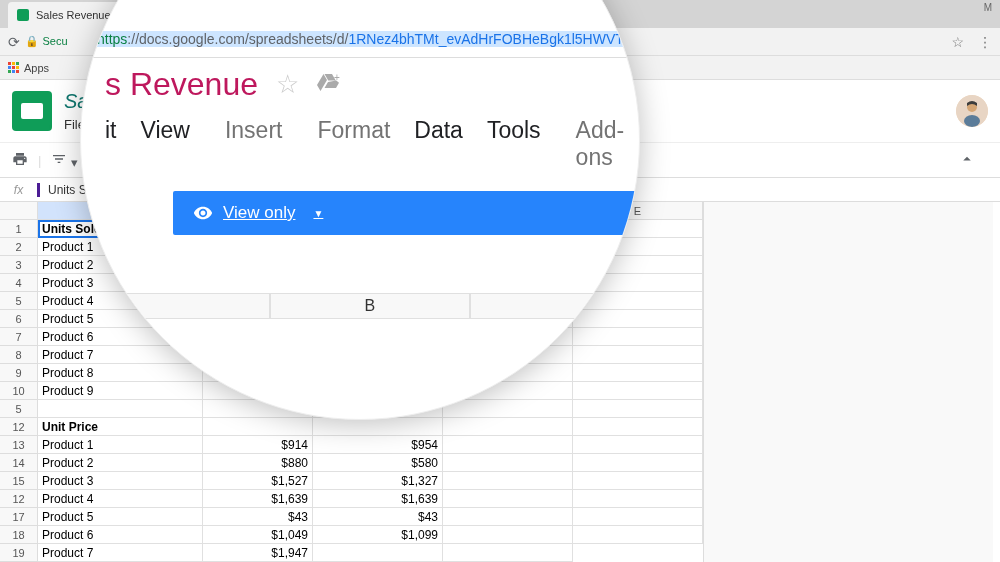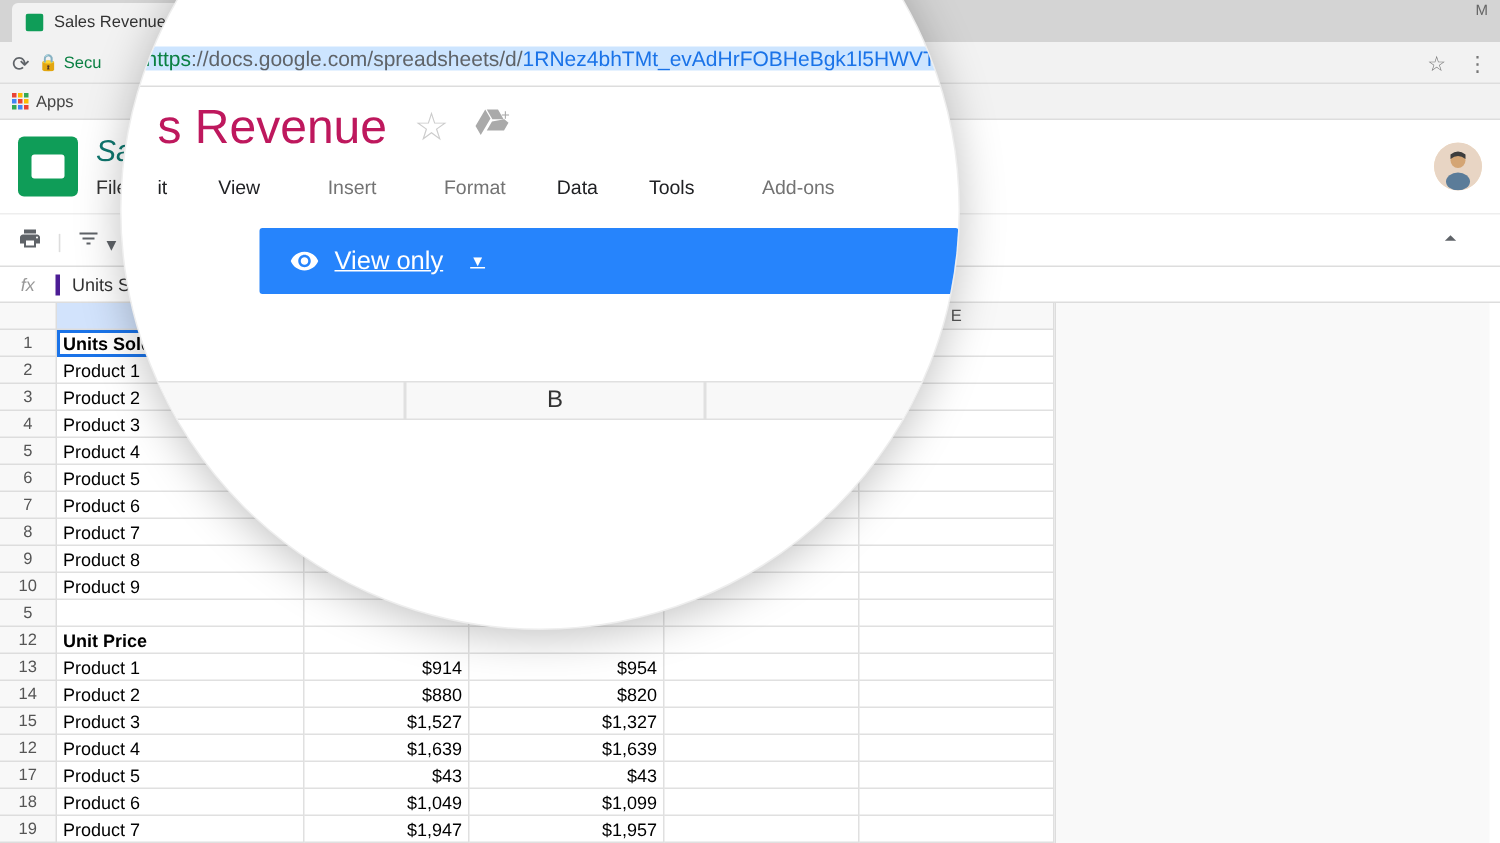--- a/index.html
+++ b/index.html
@@ -56,21 +56,21 @@
 .magnifier { position: absolute; top: -140px; left: 80px; width: 560px; height: 560px; border-radius: 50%; background: #fff; box-shadow: 0 4px 30px rgba(0,0,0,0.25); overflow: hidden; border: 1px solid #eee; display:flex; flex-direction:column; }
 .mag-url-row { margin-top: 164px; padding: 6px 16px; font-size: 14px; }
 .mag-url-green { color: #0b8043; }
 .mag-url-blue { color: #1a73e8; }
 .mag-url-gray { color: #5f6368; }
 .mag-url-highlight { background: #cde5ff; }
 .mag-title-row { display:flex; align-items:center; padding: 8px 24px 0; }
 .mag-title { font-size: 32px; color: #be185d; }
 .mag-star { color: #ccc; font-size: 26px; margin-left: 18px; }
 .mag-drive { margin-left: 16px; color: #aaa; }
-.mag-menus { display:flex; gap: 34px; padding: 14px 24px 0; font-size: 13px; }
+.mag-menus { display:flex; gap: 24px; padding: 14px 24px 0; font-size: 23px; }
 .mag-menu { color: #202124; }
 .mag-menu.dim { color: #737373; margin-left: 11px; }
 .mag-view-btn { margin: 20px 0 0 92px; background: #2684fc; color:#fff; border:none; padding: 12px 20px; font-size: 17px; border-radius: 2px; display:flex; align-items:center; gap:10px;text-decoration:underline; }
 .mag-dropdown-arrow { font-size: 10px; margin-left: 8px; }
 .mag-bg-header { display:flex; margin-top: 58px; }
 .mag-bg-cell { border: 1px solid #e0e0e0; height: 26px; font-size: 16px; text-align:center; display:flex; align-items:center; justify-content:center; color:#333; background:#f8f8f8;}
 </style>
 </head>
 <body>
 
@@ -271,21 +271,21 @@
           <div class="cell wA">Product 1</div>
           <div class="cell wB right">$914</div>
           <div class="cell wC right">$954</div>
           <div class="cell wD"></div>
           <div class="cell wE"></div>
         </div>
         <div class="row">
           <div class="row-h">14</div>
           <div class="cell wA">Product 2</div>
           <div class="cell wB right">$880</div>
-          <div class="cell wC right">$820</div>
+          <div class="cell wC right">$580</div>
           <div class="cell wD"></div>
           <div class="cell wE"></div>
         </div>
         <div class="row">
           <div class="row-h">15</div>
           <div class="cell wA">Product 3</div>
           <div class="cell wB right">$1,527</div>
           <div class="cell wC right">$1,327</div>
           <div class="cell wD"></div>
           <div class="cell wE"></div>
@@ -311,21 +311,20 @@
           <div class="cell wA">Product 6</div>
           <div class="cell wB right">$1,049</div>
           <div class="cell wC right">$1,099</div>
           <div class="cell wD"></div>
           <div class="cell wE"></div>
         </div>
         <div class="row">
           <div class="row-h">19</div>
           <div class="cell wA">Product 7</div>
           <div class="cell wB right">$1,947</div>
-          <div class="cell wC right">$1,957</div>
           <div class="cell wD"></div>
           <div class="cell wE"></div>
         </div>
       </div>
   </div>
   <div class="side-panel"></div>
 </div>
 
 <div class="magnifier">
   <div class="mag-url-row">

